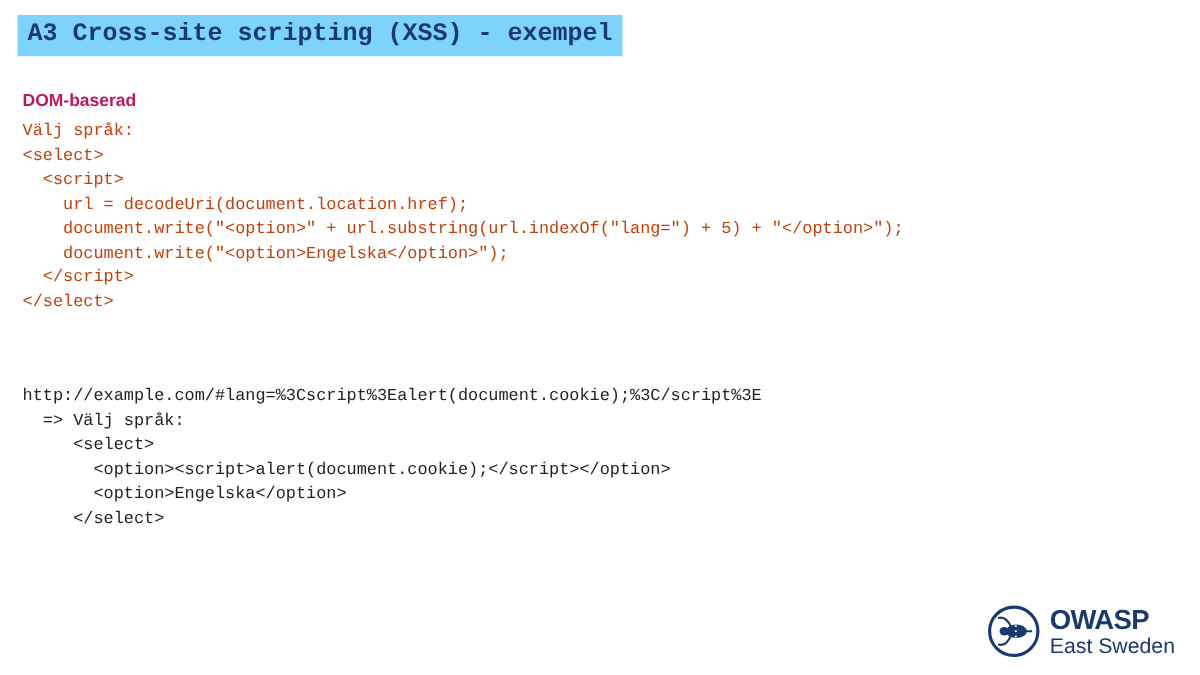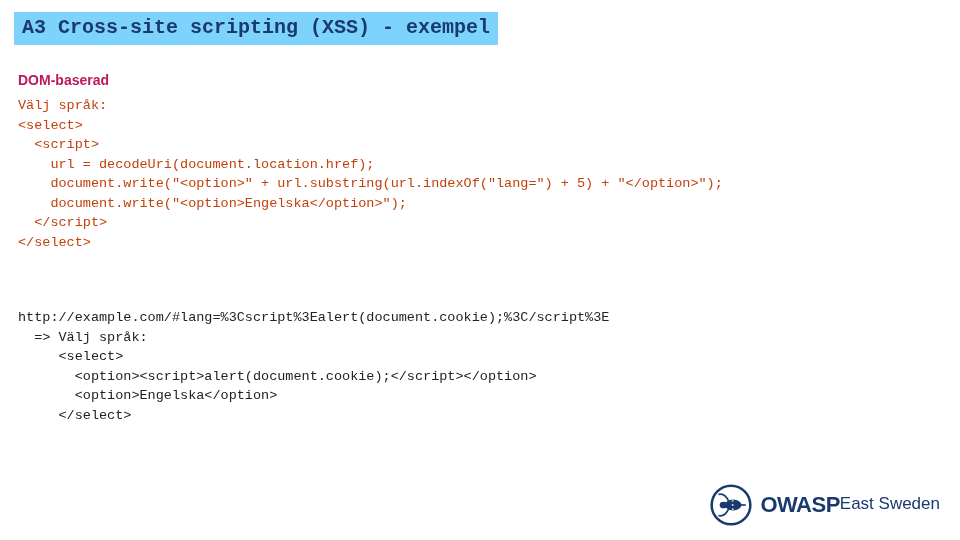--- a/index.html
+++ b/index.html
@@ -56,20 +56,21 @@
     position: absolute;
     right: 20px;
     bottom: 14px;
     display: flex;
     align-items: center;
     gap: 8px;
   }
   .logo svg { width: 42px; height: 42px; }
   .logo-text {
     display: flex;
+    flex-direction: column;
     line-height: 1;
   }
   .logo-main {
     font-family: Arial, sans-serif;
     font-weight: 900;
     font-size: 22px;
     color: #1a3a6e;
     letter-spacing: -0.5px;
   }
   .logo-sub {

